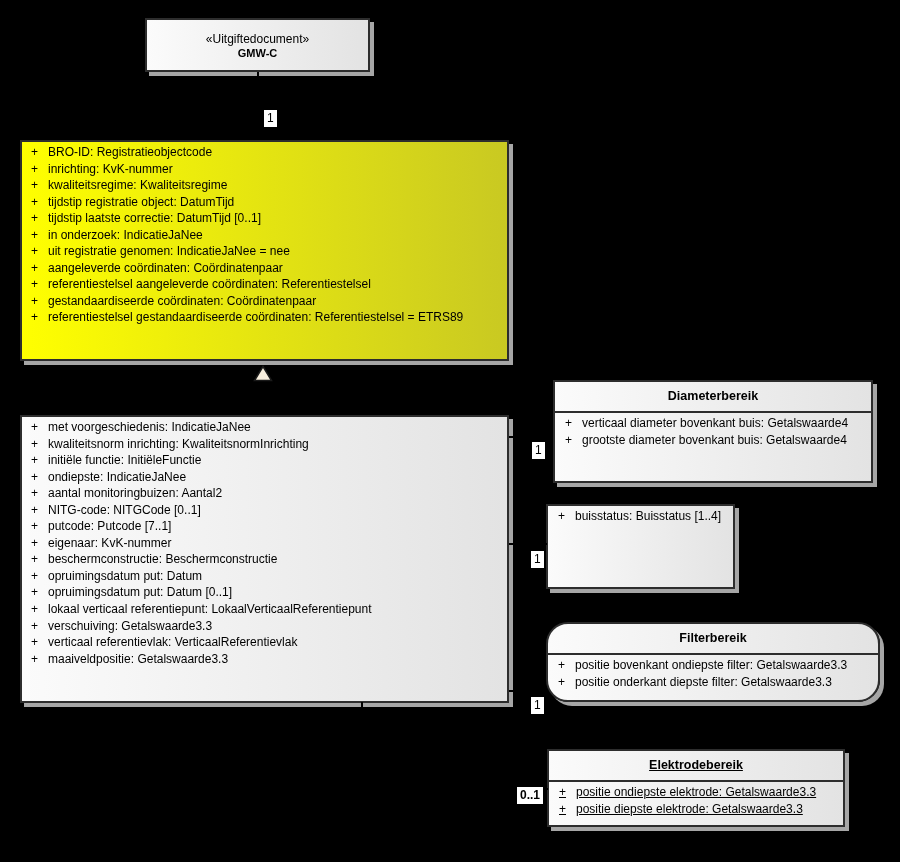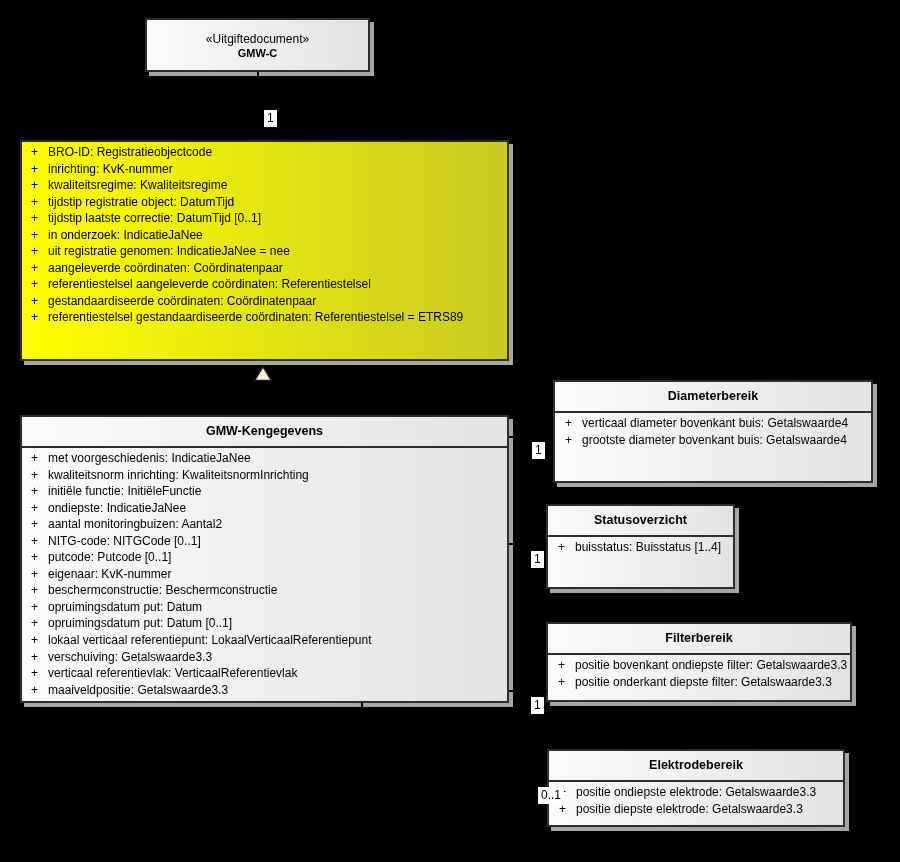--- a/index.html
+++ b/index.html
@@ -52,22 +52,22 @@
   #box-gmwc      { left:145px; top:18px;  width:225px; height:54px;
                    display:flex; flex-direction:column; align-items:center;
                    justify-content:center; gap:1px; }
   #box-gmwc .stereotype { font-size:12px; }
   #box-gmwc .class-name { font-size:11px; font-weight:bold; }
 
   #box-kengegevens { left:20px;  top:140px; width:489px; height:221px; }
   #box-gmwk        { left:20px;  top:415px; width:489px; height:288px; }
   #box-diameter    { left:546px; top:380px; width:320px; height:103px;margin-left:7px; }
   #box-status      { left:546px; top:504px; width:189px; height:85px; }
-  #box-filter      { left:546px; top:622px; width:306px; height:80px; }
-  #box-elektrode   { left:547px; top:749px; width:298px; height:78px; }
+  #box-filter      { left:546px; top:622px; width:334px; height:80px;border-radius:22px; }
+  #box-elektrode   { left:547px; top:749px; width:298px; height:78px;text-decoration:underline; }
 
   
   .conn {
     position: absolute;
     background: var(--connector-line, #000);
     z-index: 3;
   }
   #line-top         { left:257px; top:72px;  width:2px;  height:68px; }
   #line-gen         { left:262px; top:380px; width:2px;  height:35px; }
   #line-diameter    { left:509px; top:436px; width:38px; height:2px; }
@@ -87,21 +87,21 @@
     color: var(--text, #000);
     font-size: 12px;
     line-height: 15px;
     padding: 1px 3px;
     white-space: nowrap;
   }
   #chip-top       { left:264px; top:110px; }
   #chip-diameter  { left:532px; top:442px; }
   #chip-status    { left:531px; top:551px; }
   #chip-filter    { left:531px; top:697px; }
-  #chip-elektrode { left:538px; top:787px; }
+  #chip-elektrode { left:517px; top:787px;font-weight:bold; }
 </style>
 </head>
 <body>
 
 <div id="diagram">
 
   <div class="uml-class" id="box-gmwc">
     <div class="stereotype">«Uitgiftedocument»</div>
     <div class="class-name">GMW-C</div>
   </div>
@@ -178,21 +178,20 @@
         </div>
 
         <div class="attr-row">
           <span class="plus">+</span>
           <span class="attr-text">referentiestelsel gestandaardiseerde coördinaten: Referentiestelsel = ETRS89</span>
         </div>
       </div>
   </div>
 
   <div class="uml-class" id="box-gmwk">
-    <div class="uml-title">GMW-Kengegevens</div>
     <div class="uml-attrs">
 
         <div class="attr-row">
           <span class="plus">+</span>
           <span class="attr-text">met voorgeschiedenis: IndicatieJaNee</span>
         </div>
 
         <div class="attr-row">
           <span class="plus">+</span>
           <span class="attr-text">kwaliteitsnorm inrichting: KwaliteitsnormInrichting</span>
@@ -213,21 +212,21 @@
           <span class="attr-text">aantal monitoringbuizen: Aantal2</span>
         </div>
 
         <div class="attr-row">
           <span class="plus">+</span>
           <span class="attr-text">NITG-code: NITGCode [0..1]</span>
         </div>
 
         <div class="attr-row">
           <span class="plus">+</span>
-          <span class="attr-text">putcode: Putcode [0..1]</span>
+          <span class="attr-text">putcode: Putcode [7..1]</span>
         </div>
 
         <div class="attr-row">
           <span class="plus">+</span>
           <span class="attr-text">eigenaar: KvK-nummer</span>
         </div>
 
         <div class="attr-row">
           <span class="plus">+</span>
           <span class="attr-text">beschermconstructie: Beschermconstructie</span>
@@ -275,21 +274,20 @@
         </div>
 
         <div class="attr-row">
           <span class="plus">+</span>
           <span class="attr-text">grootste diameter bovenkant buis: Getalswaarde4</span>
         </div>
       </div>
   </div>
 
   <div class="uml-class right-col" id="box-status">
-    <div class="uml-title">Statusoverzicht</div>
     <div class="uml-attrs">
 
         <div class="attr-row">
           <span class="plus">+</span>
           <span class="attr-text">buisstatus: Buisstatus [1..4]</span>
         </div>
       </div>
   </div>
 
   <div class="uml-class right-col" id="box-filter">

